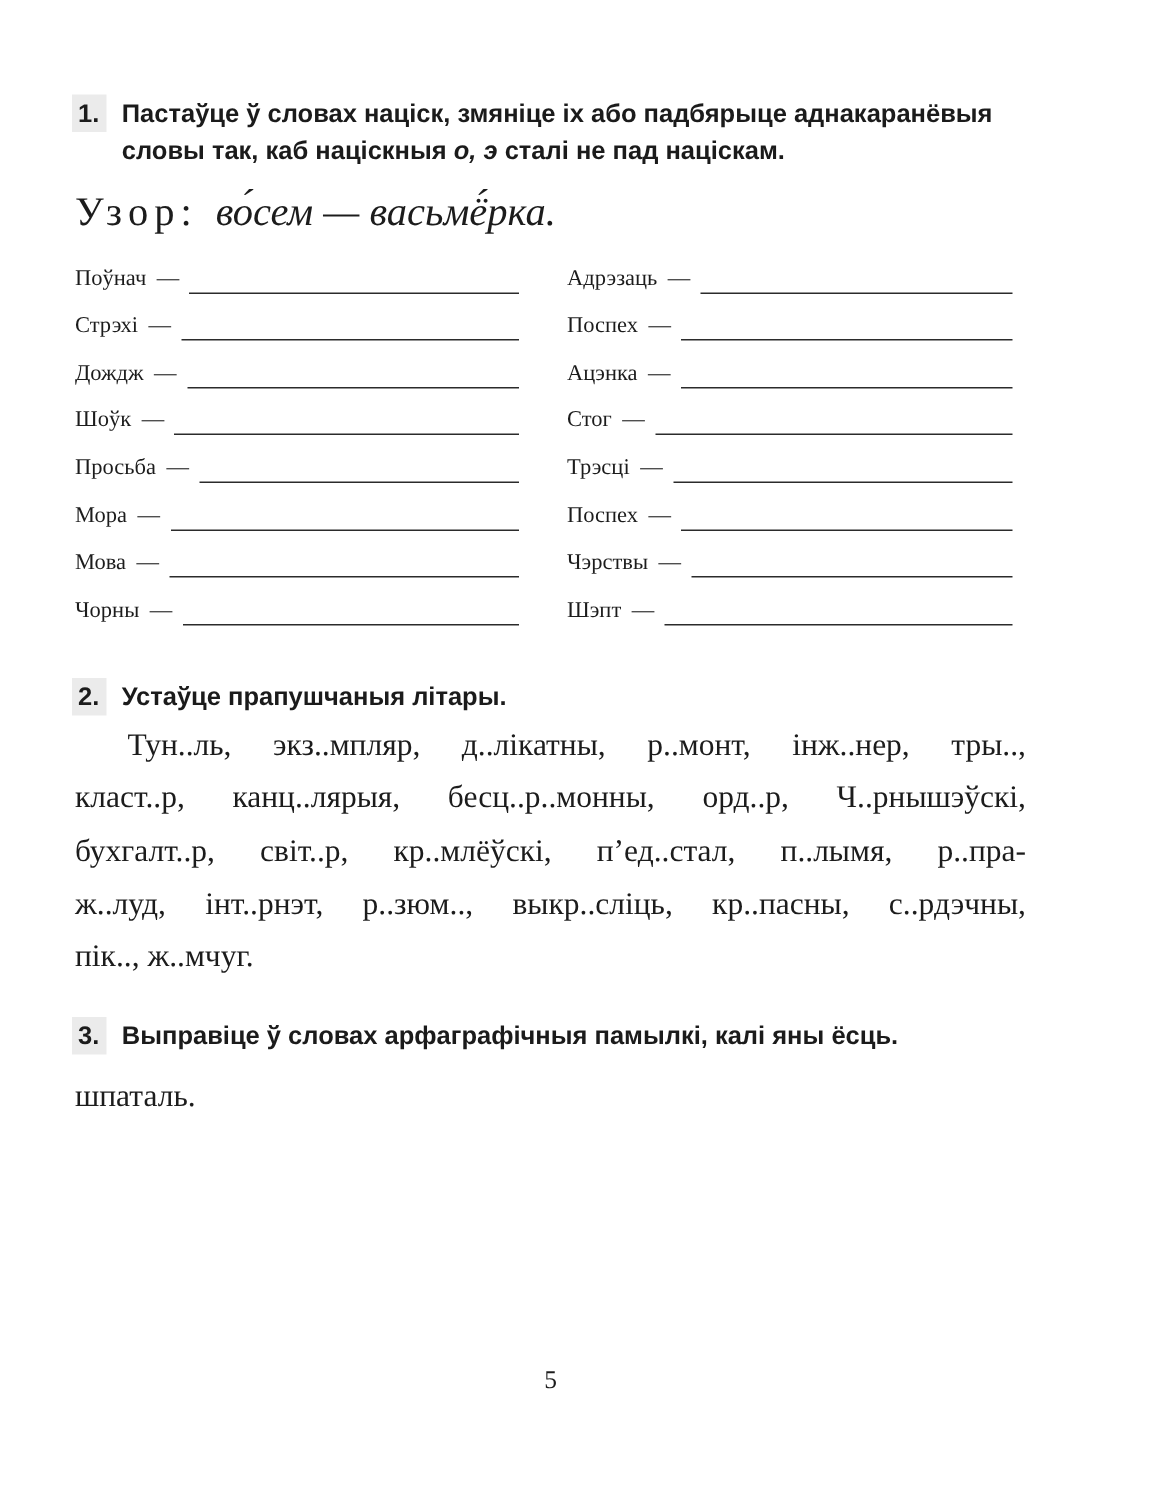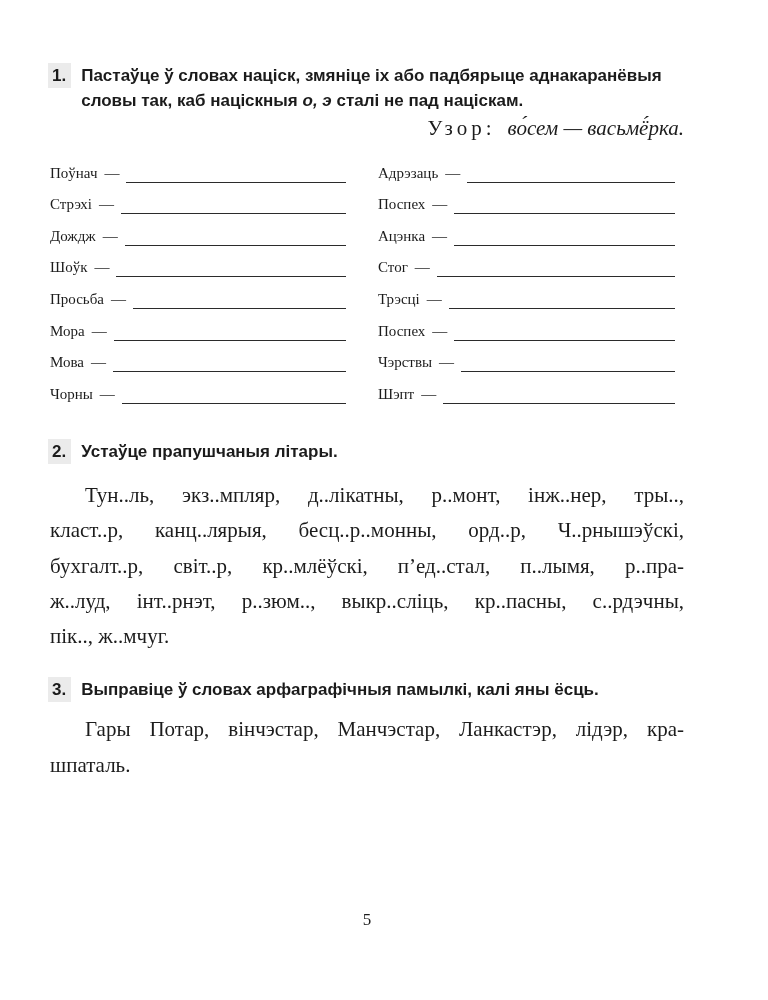--- a/index.html
+++ b/index.html
@@ -27,23 +27,23 @@
     flex:0 0 auto;
     background:#ebebeb;
     padding:0 5px 0 4px;
     margin-left:-2px;
     margin-right:10px;
   }
   .ex-title{flex:1;}
   .em{font-style:italic;font-weight:700;}
   
   .sample{
-    font-size:21px;
+    margin-top:13px;
+    font-size:27px;
     line-height:30px;
-    text-align:right;
   }
   .sample-label{letter-spacing:4px;margin-right:12px;}
   .sample-text{font-style:italic;}
   
   .pairs{display:flex;margin-top:13px;}
   .col{width:296px;}
   .col + .col{margin-left:32px;width:297px;}
   .pair{
     display:flex;
     align-items:flex-end;
@@ -54,21 +54,21 @@
   }
   .pair .dash{margin:0 7px;}
   .blank{
     flex:1;
     border-bottom:1.5px solid #2b2b2b;
     margin-bottom:5px;
     min-width:30px;
   }
   
   .ex-para{
-    margin-top:14px;
+    margin-top:2px;
     font-size:21px;
     line-height:35.4px;
   }
   .ex-para.tight{margin-top:9px;line-height:36.5px;}
   .p-line{text-align:justify;text-align-last:justify;}
   .p-line.first{text-indent:35px;}
   .p-line.last{text-align:justify;text-align-last:left;}
   .sec-2{margin-top:30px;}
   .sec-3{margin-top:22px;}
   
@@ -199,19 +199,18 @@
       <div class="p-line last">пік.., ж..мчуг.</div>
     </div>
   </section>
 
   <section class="sec-3">
     <div class="ex-header">
       <span class="badge">3.</span>
       <div class="ex-title">Выправіце ў словах арфаграфічныя памылкі, калі яны ёсць.</div>
     </div>
     <div class="ex-para tight">
-      <div class="p-line first">Гары Потар, вінчэстар, Манчэстар, Ланкастэр, лідэр, кра-</div>
       <div class="p-line last">шпаталь.</div>
     </div>
   </section>
 
   <div class="page-num">5</div>
 </div>
 
 </body></html>

